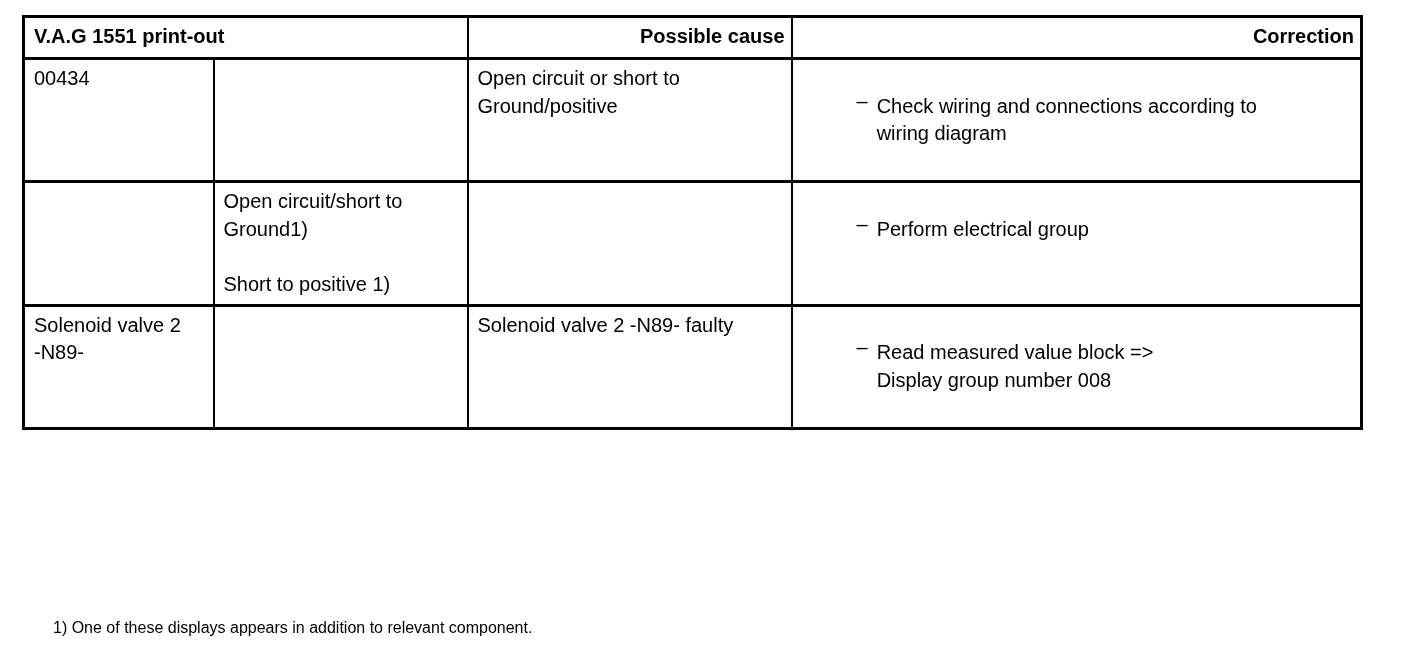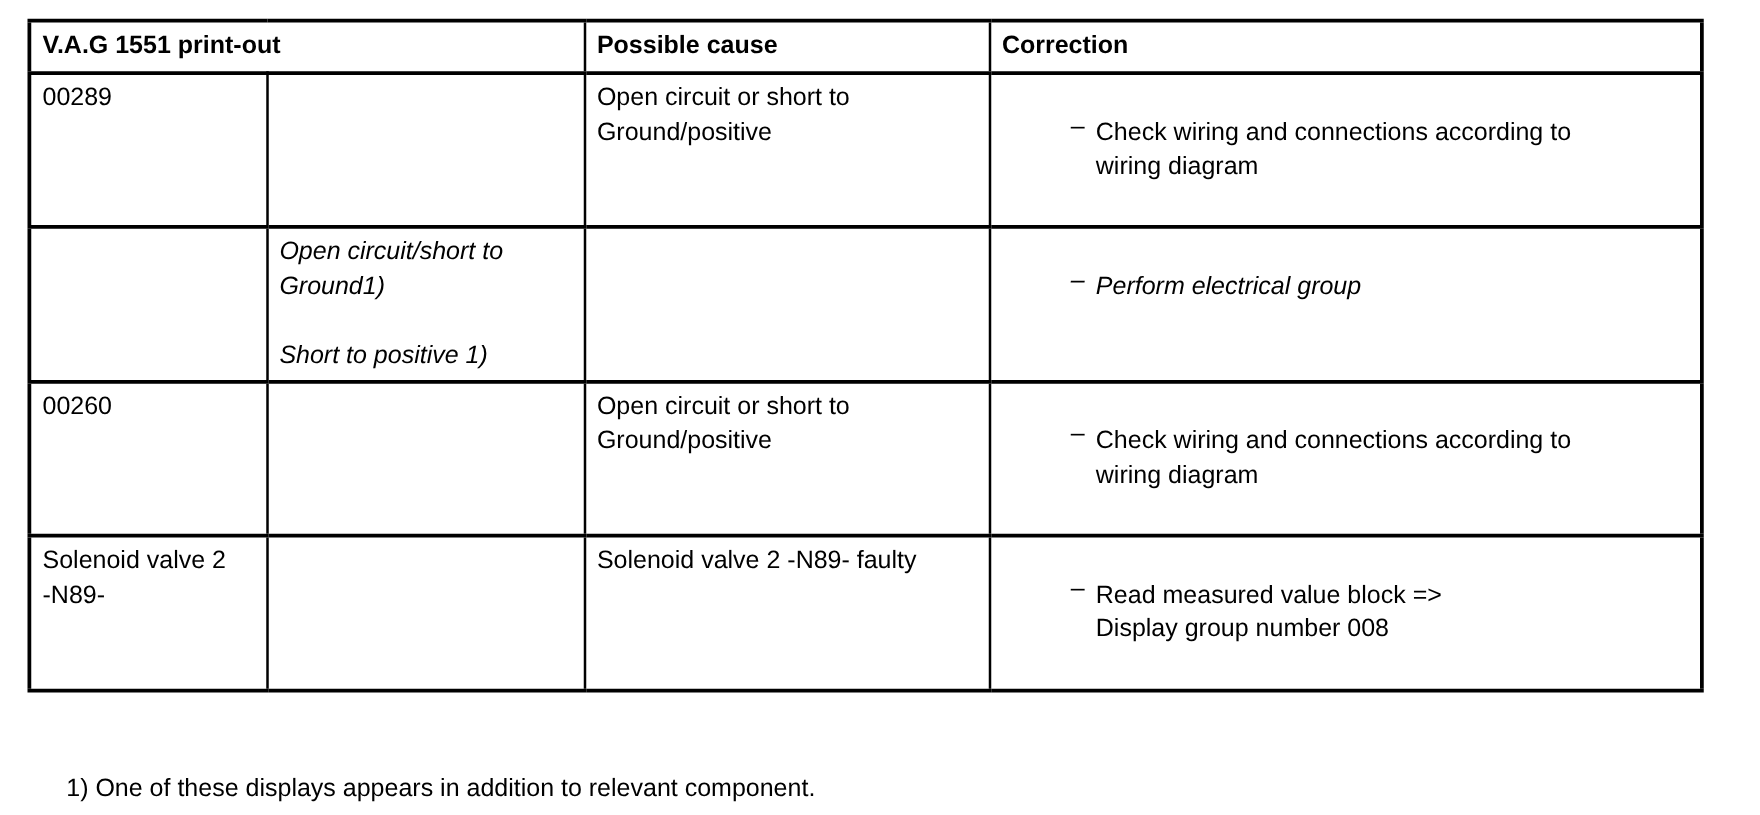--- a/index.html
+++ b/index.html
@@ -40,46 +40,46 @@
   }
   table.fault-table {
     border: 3px solid #000000;
   }
   th.h-printout {
     text-align: left;
     font-weight: bold;
     padding-left: 12px;
   }
   th.h-center {
-    text-align: left;
+    text-align: right;
     font-weight: bold;
   }
   tr.row-hdr  { height: 42px; }
   tr.row-std  { height: 70px; }
-  tr.row-tall { height: 122px; font-style: italic; }
+  tr.row-tall { height: 122px; }
   td.corr-cell { padding-left: 0; }
   .corr {
     display: flex;
     align-items: flex-start;
     padding-left: 55px;
   }
   .corr .marker {
     flex: 0 0 auto;
     transform: translateY(-5px);
     margin-right: 9px;
     font-weight: normal;
   }
   .corr .corr-text {
     white-space: pre-line;
   }
   .footnote {
     position: absolute;
     left: 53px;
     top: 618px;
-    font-size: 20px;
+    font-size: 16px;
     line-height: 1.3;
   }
 </style>
 </head>
 <body>
 
 <div class="page">
 
   <table class="fault-table">
     <colgroup>
@@ -90,21 +90,21 @@
     </colgroup>
     <thead>
       <tr class="row-hdr">
         <th class="h-printout" colspan="2">V.A.G 1551 print-out</th>
         <th class="h-center">Possible cause</th>
         <th class="h-center">Correction</th>
       </tr>
     </thead>
     <tbody>
       <tr class="row-std">
-        <td>00289</td>
+        <td>00434</td>
         <td></td>
         <td>Open circuit or short to
 Ground/positive</td>
         <td class="corr-cell">
           <div class="corr">
             <span class="marker">–</span>
             <span class="corr-text">Check wiring and connections according to
 wiring diagram</span>
           </div>
         </td>
@@ -117,33 +117,20 @@
 Short to positive 1)</td>
         <td></td>
         <td class="corr-cell">
           <div class="corr">
             <span class="marker">–</span>
             <span class="corr-text">Perform electrical group</span>
           </div>
         </td>
       </tr>
       <tr class="row-std">
-        <td>00260</td>
-        <td></td>
-        <td>Open circuit or short to
-Ground/positive</td>
-        <td class="corr-cell">
-          <div class="corr">
-            <span class="marker">–</span>
-            <span class="corr-text">Check wiring and connections according to
-wiring diagram</span>
-          </div>
-        </td>
-      </tr>
-      <tr class="row-std">
         <td>Solenoid valve 2
 -N89-</td>
         <td></td>
         <td>Solenoid valve 2 -N89- faulty</td>
         <td class="corr-cell">
           <div class="corr">
             <span class="marker">–</span>
             <span class="corr-text">Read measured value block =&gt;
 Display group number 008</span>
           </div>

